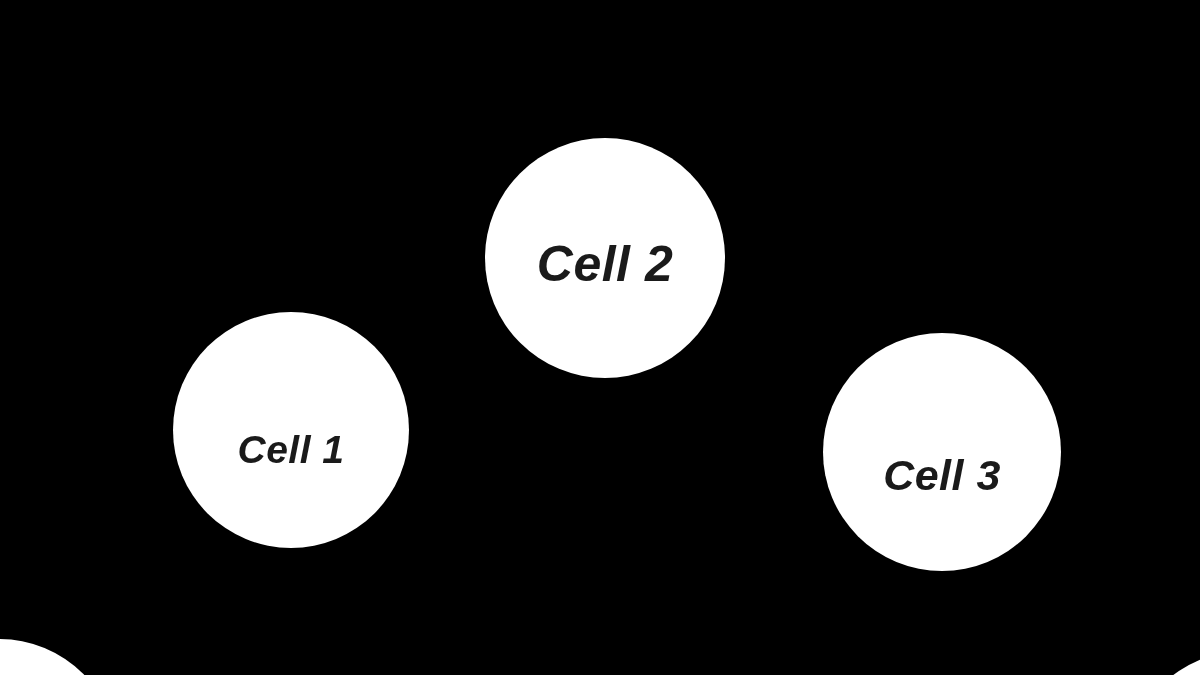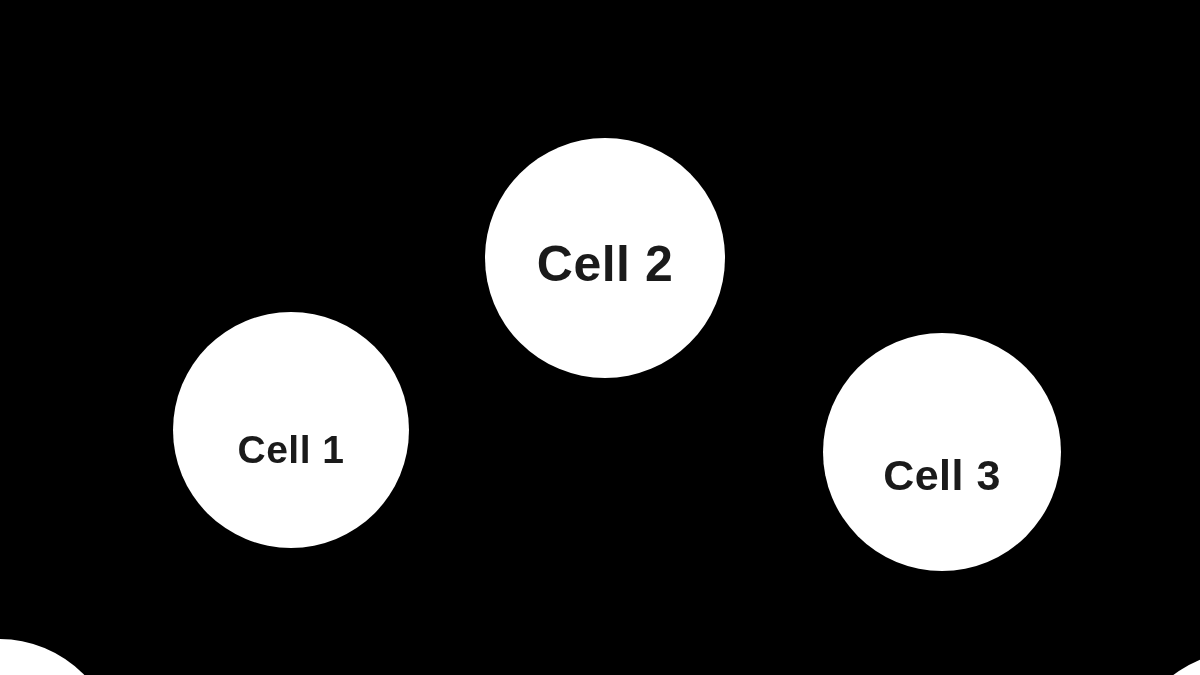--- a/index.html
+++ b/index.html
@@ -23,20 +23,21 @@
     border-radius: 50%;
     background: #FFFFFF;
     display: flex;
     align-items: center;
     justify-content: center;
     box-sizing: border-box;
   }
   .cell-label {
     font-family: "Liberation Sans", sans-serif;
     font-weight: bold;
+    font-style: italic;
     color: #1A1A1A;
     white-space: nowrap;
     line-height: 1;
     letter-spacing: 0.5px;
     user-select: none;
   }
   
   .cell-node > .cell-label {
     position: relative;
   }

